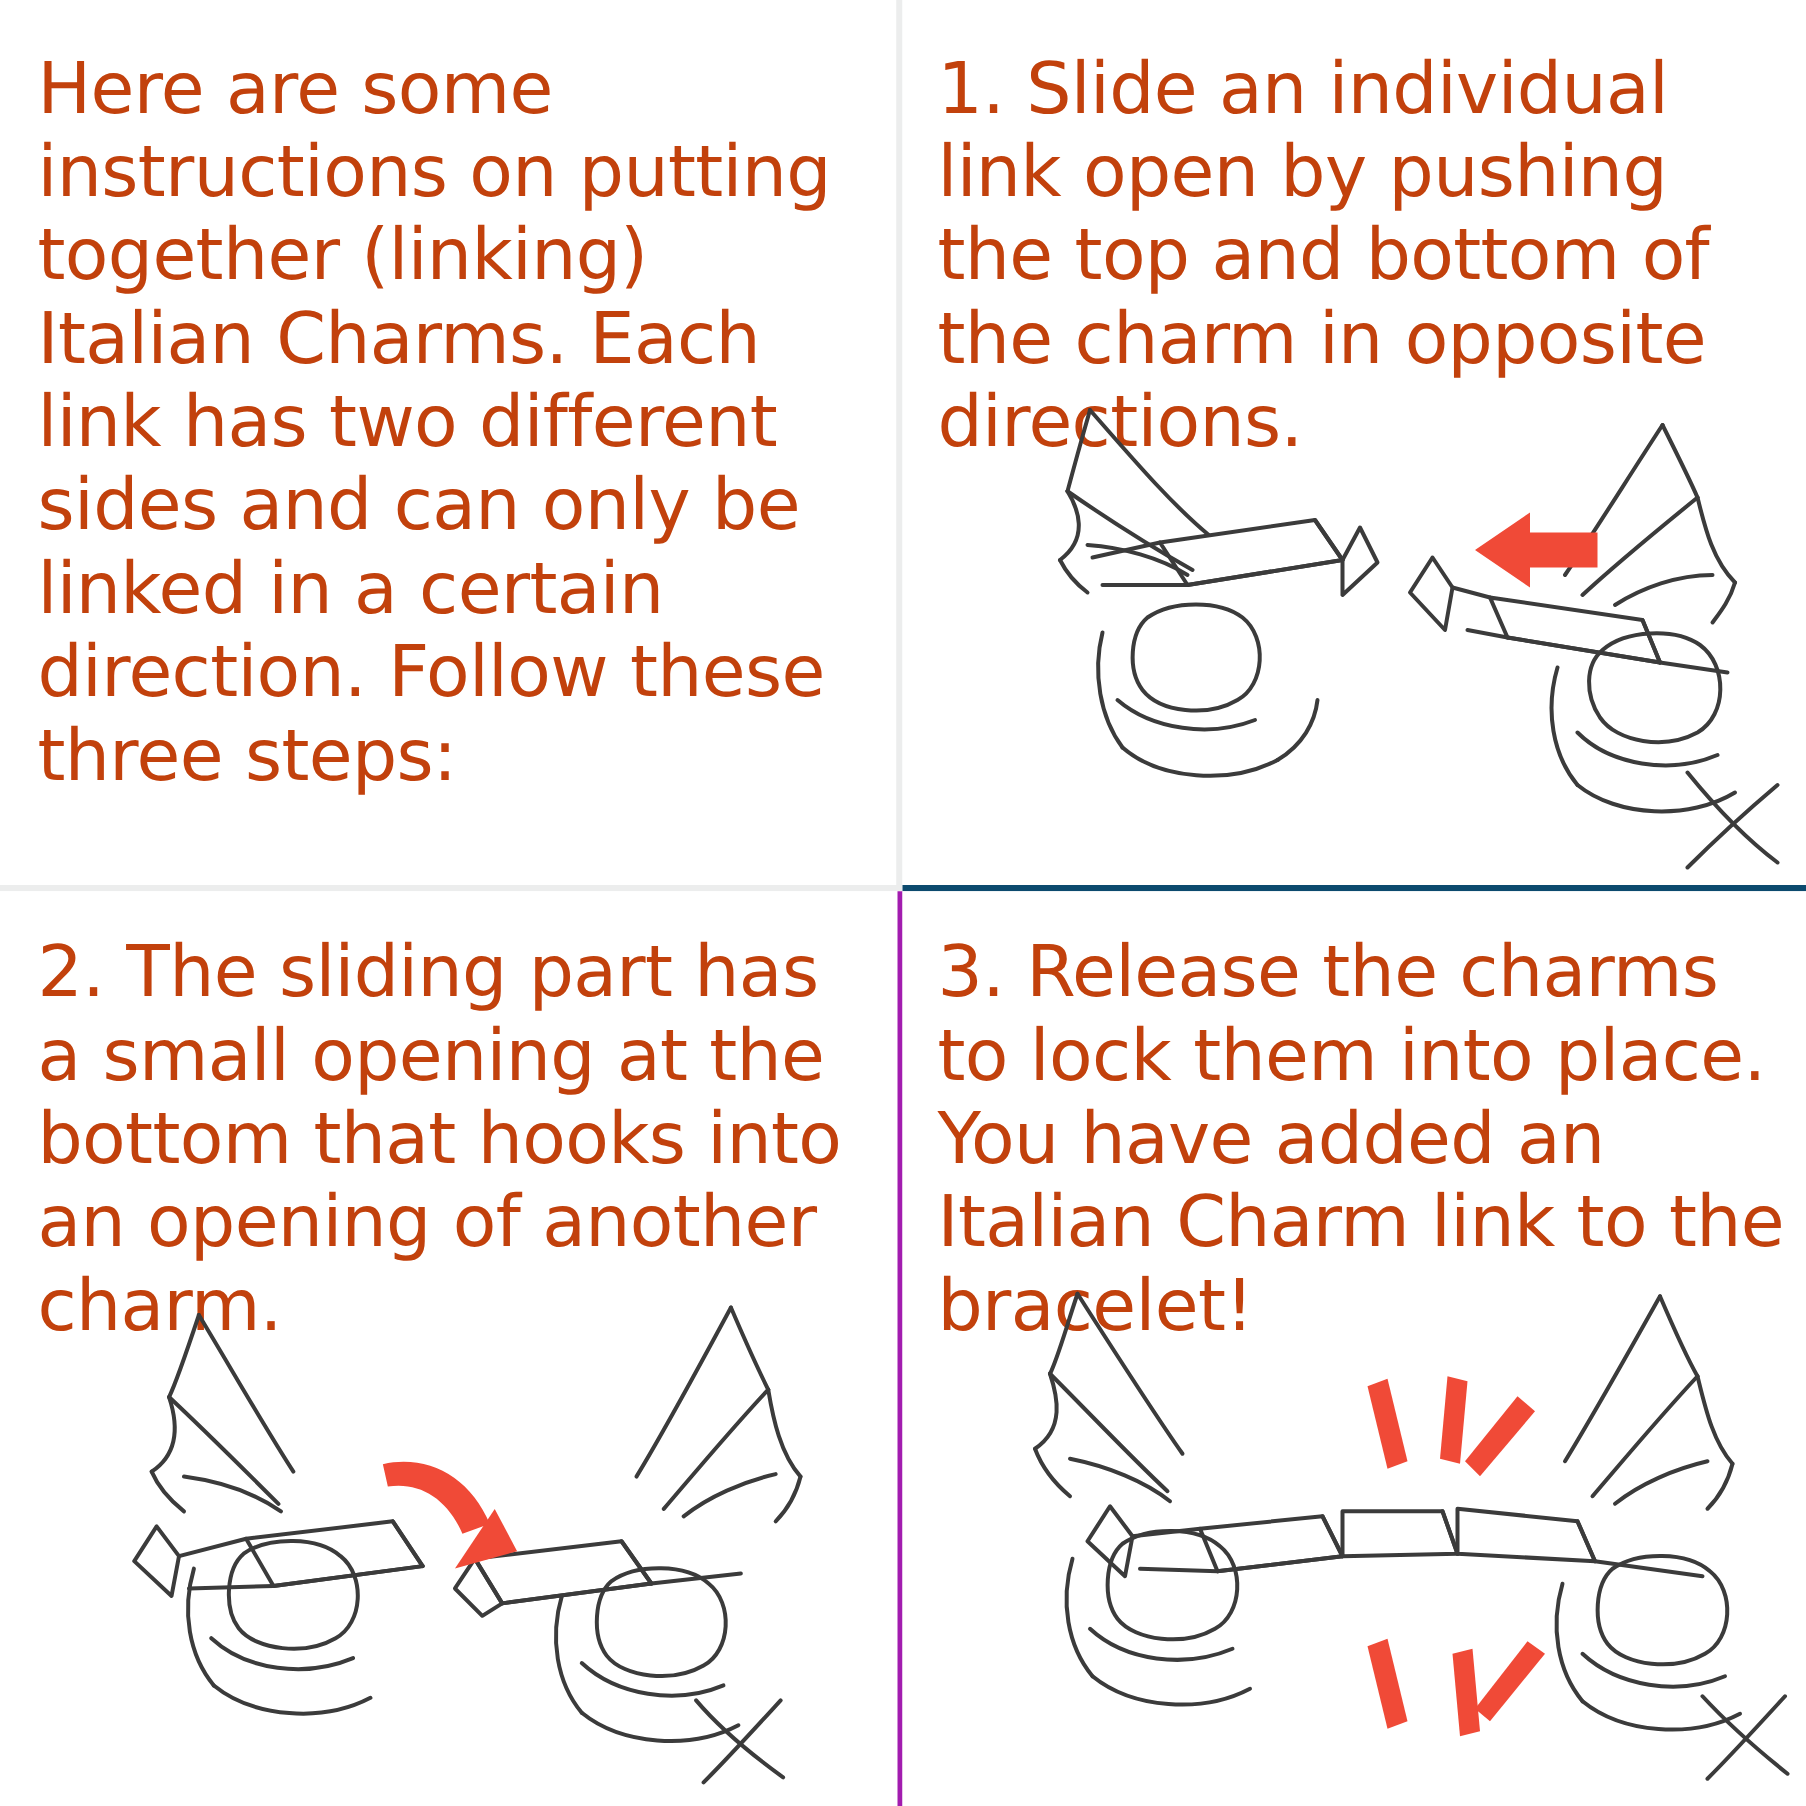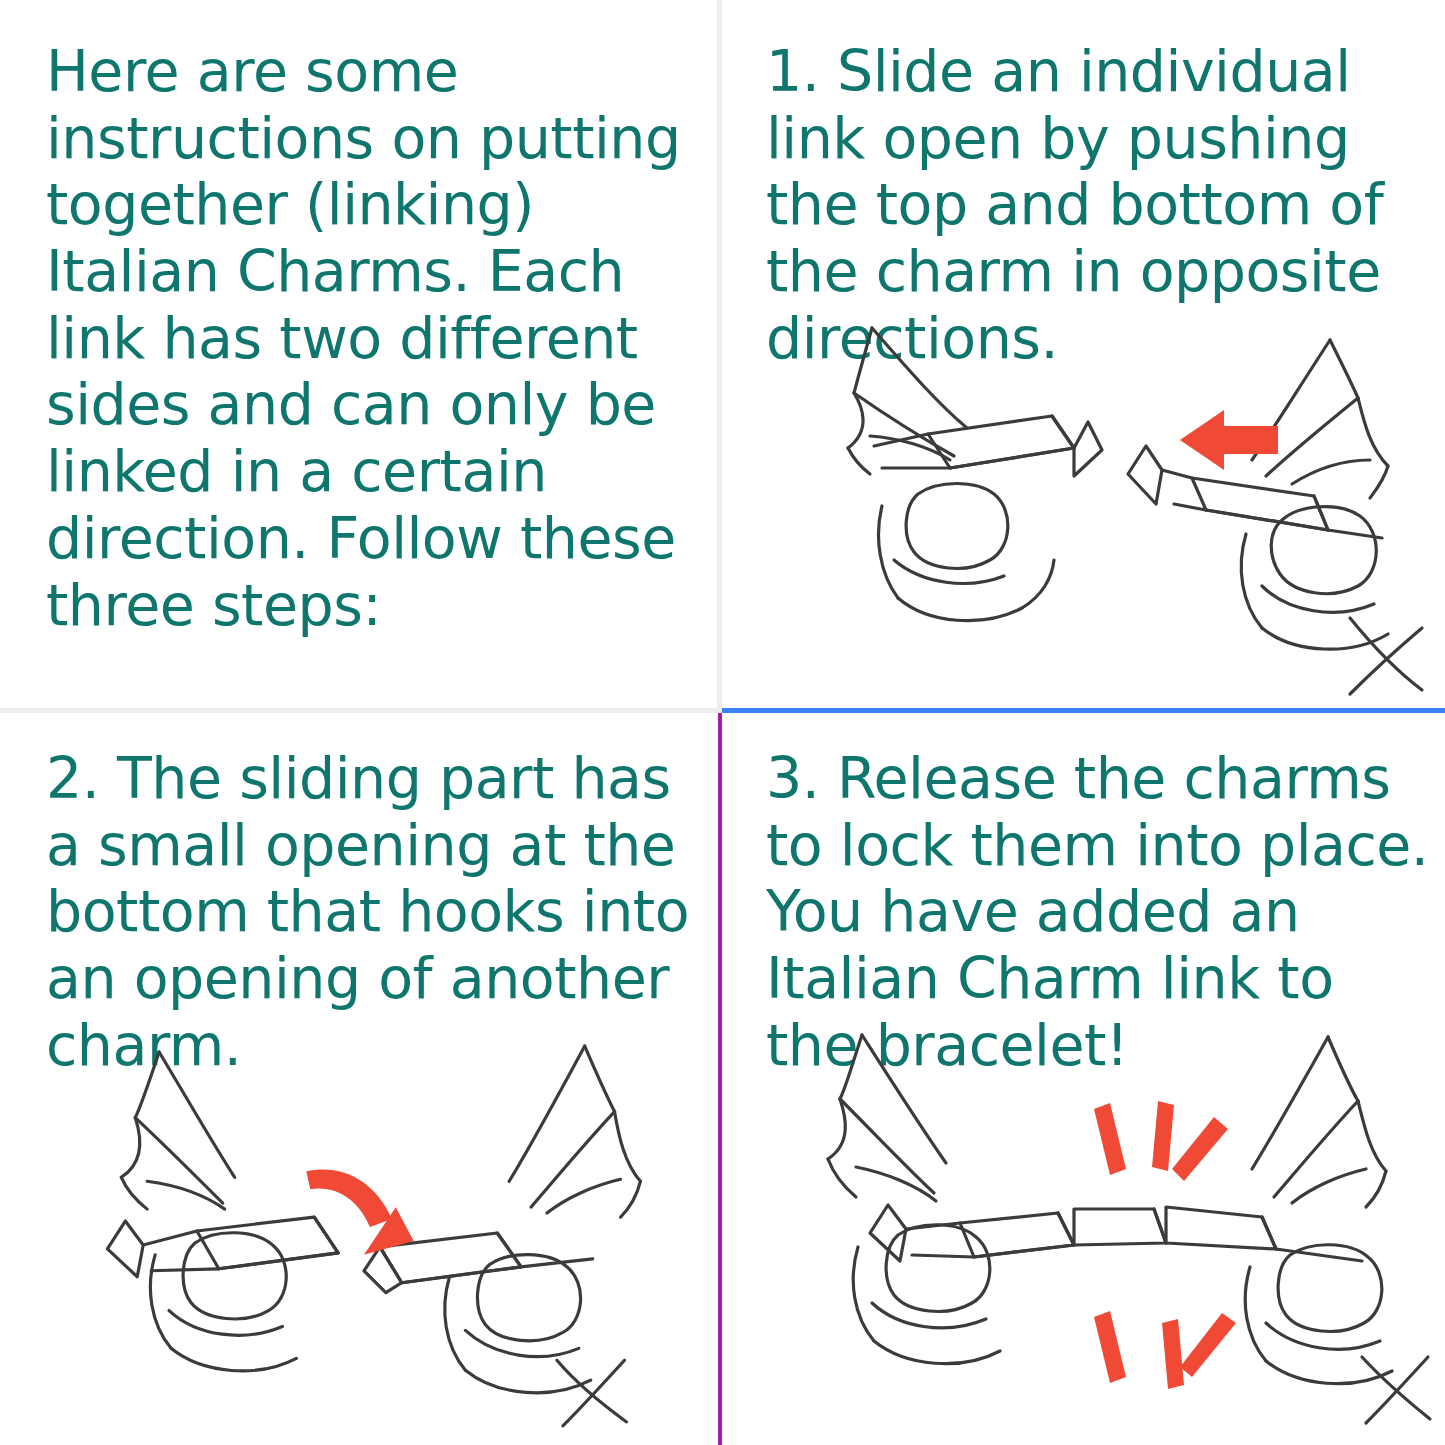--- a/index.html
+++ b/index.html
@@ -28,32 +28,31 @@
     grid-template-rows: 713px 732px;
   }
   .cell {
     position: relative;
     box-sizing: border-box;
     overflow: hidden;
     background: #ffffff;
   }
   
   .cell.c1 { border-right: 5px solid #eceded; border-bottom: 5px solid #eceded; }
-  .cell.c2 { border-bottom: 5px solid #3b82f6; }
+  .cell.c2 { border-bottom: 5px solid #0c4a6e; }
   .cell.c3 { border-right: 4px solid #a21caf; }
   .cell.c4 { }
 
   .text-block {
     padding: 38px 26px 0 30px;
-    color: #0f766e;
+    color: #c2410c;
     font-size: 57px;
     line-height: 1.17;
     letter-spacing: -0.5px;
     white-space: pre-line;
-    margin-left: 16px;
   }
   .cell.c2 .text-block,
   .cell.c4 .text-block { padding-left: 28px; padding-right: 10px; }
   .cell.c3 .text-block { padding-top: 32px; }
   .cell.c4 .text-block { padding-top: 32px; }
 
   .art {
     position: absolute;
     left: 0;
     right: 0;

